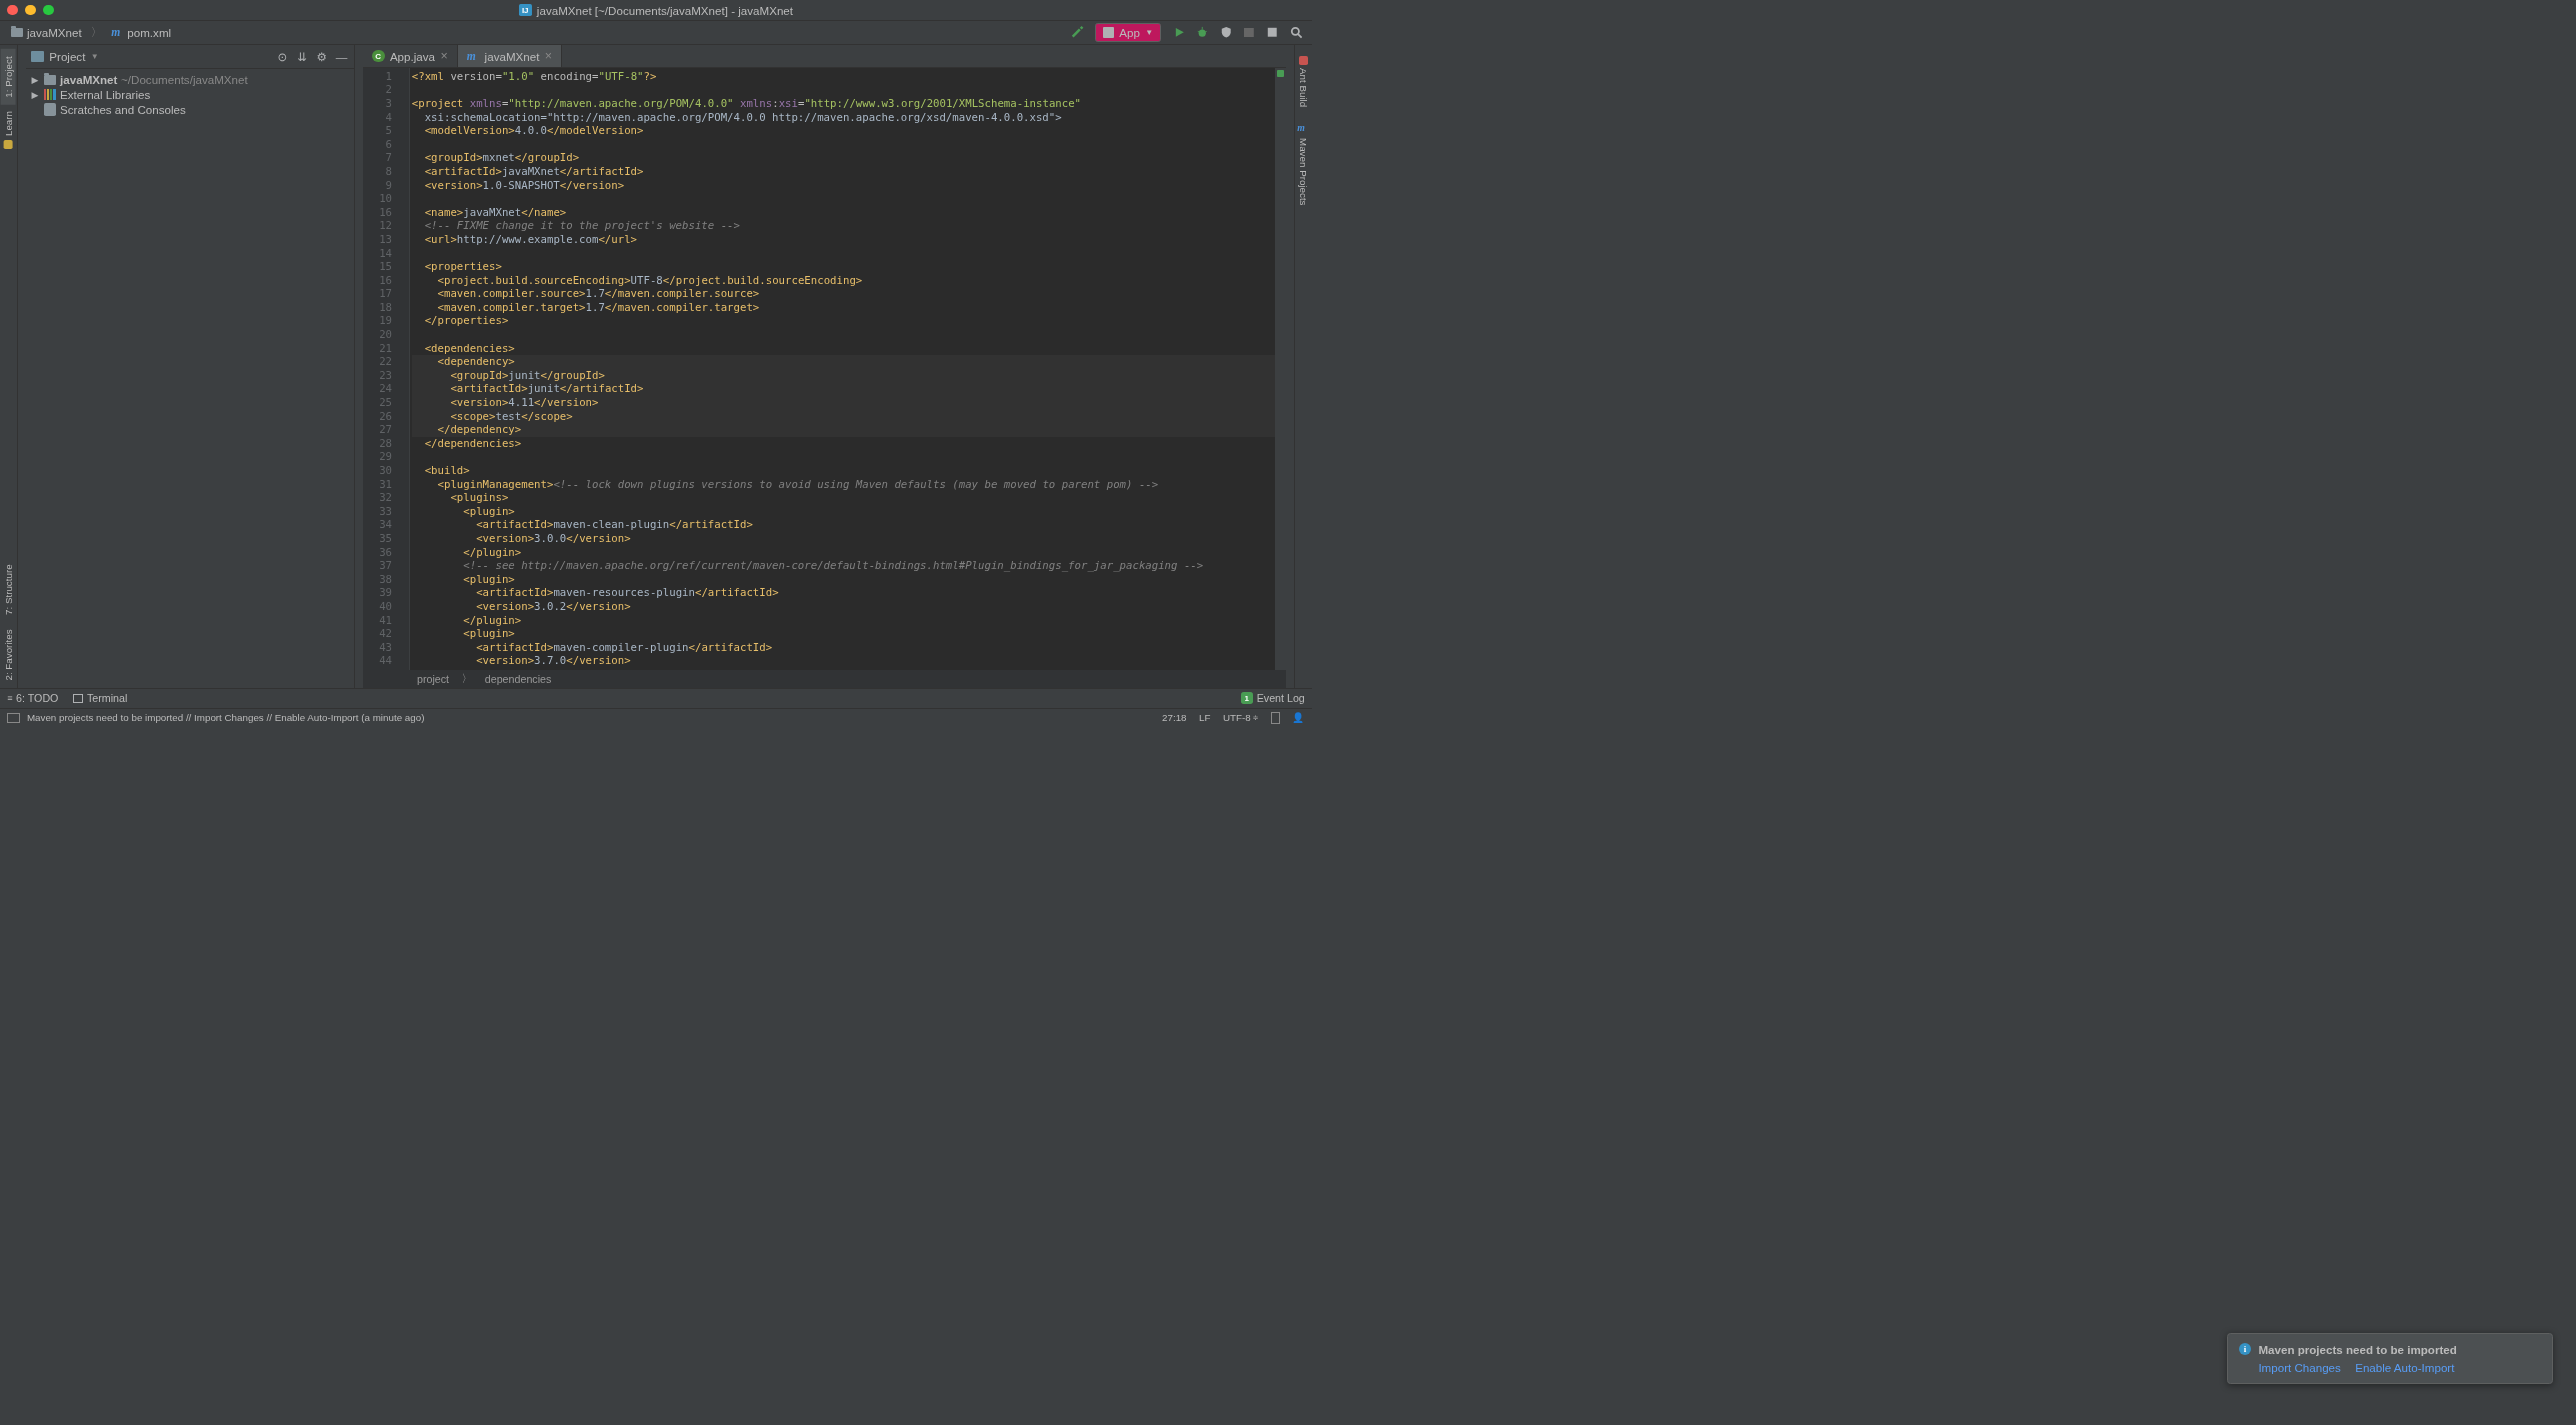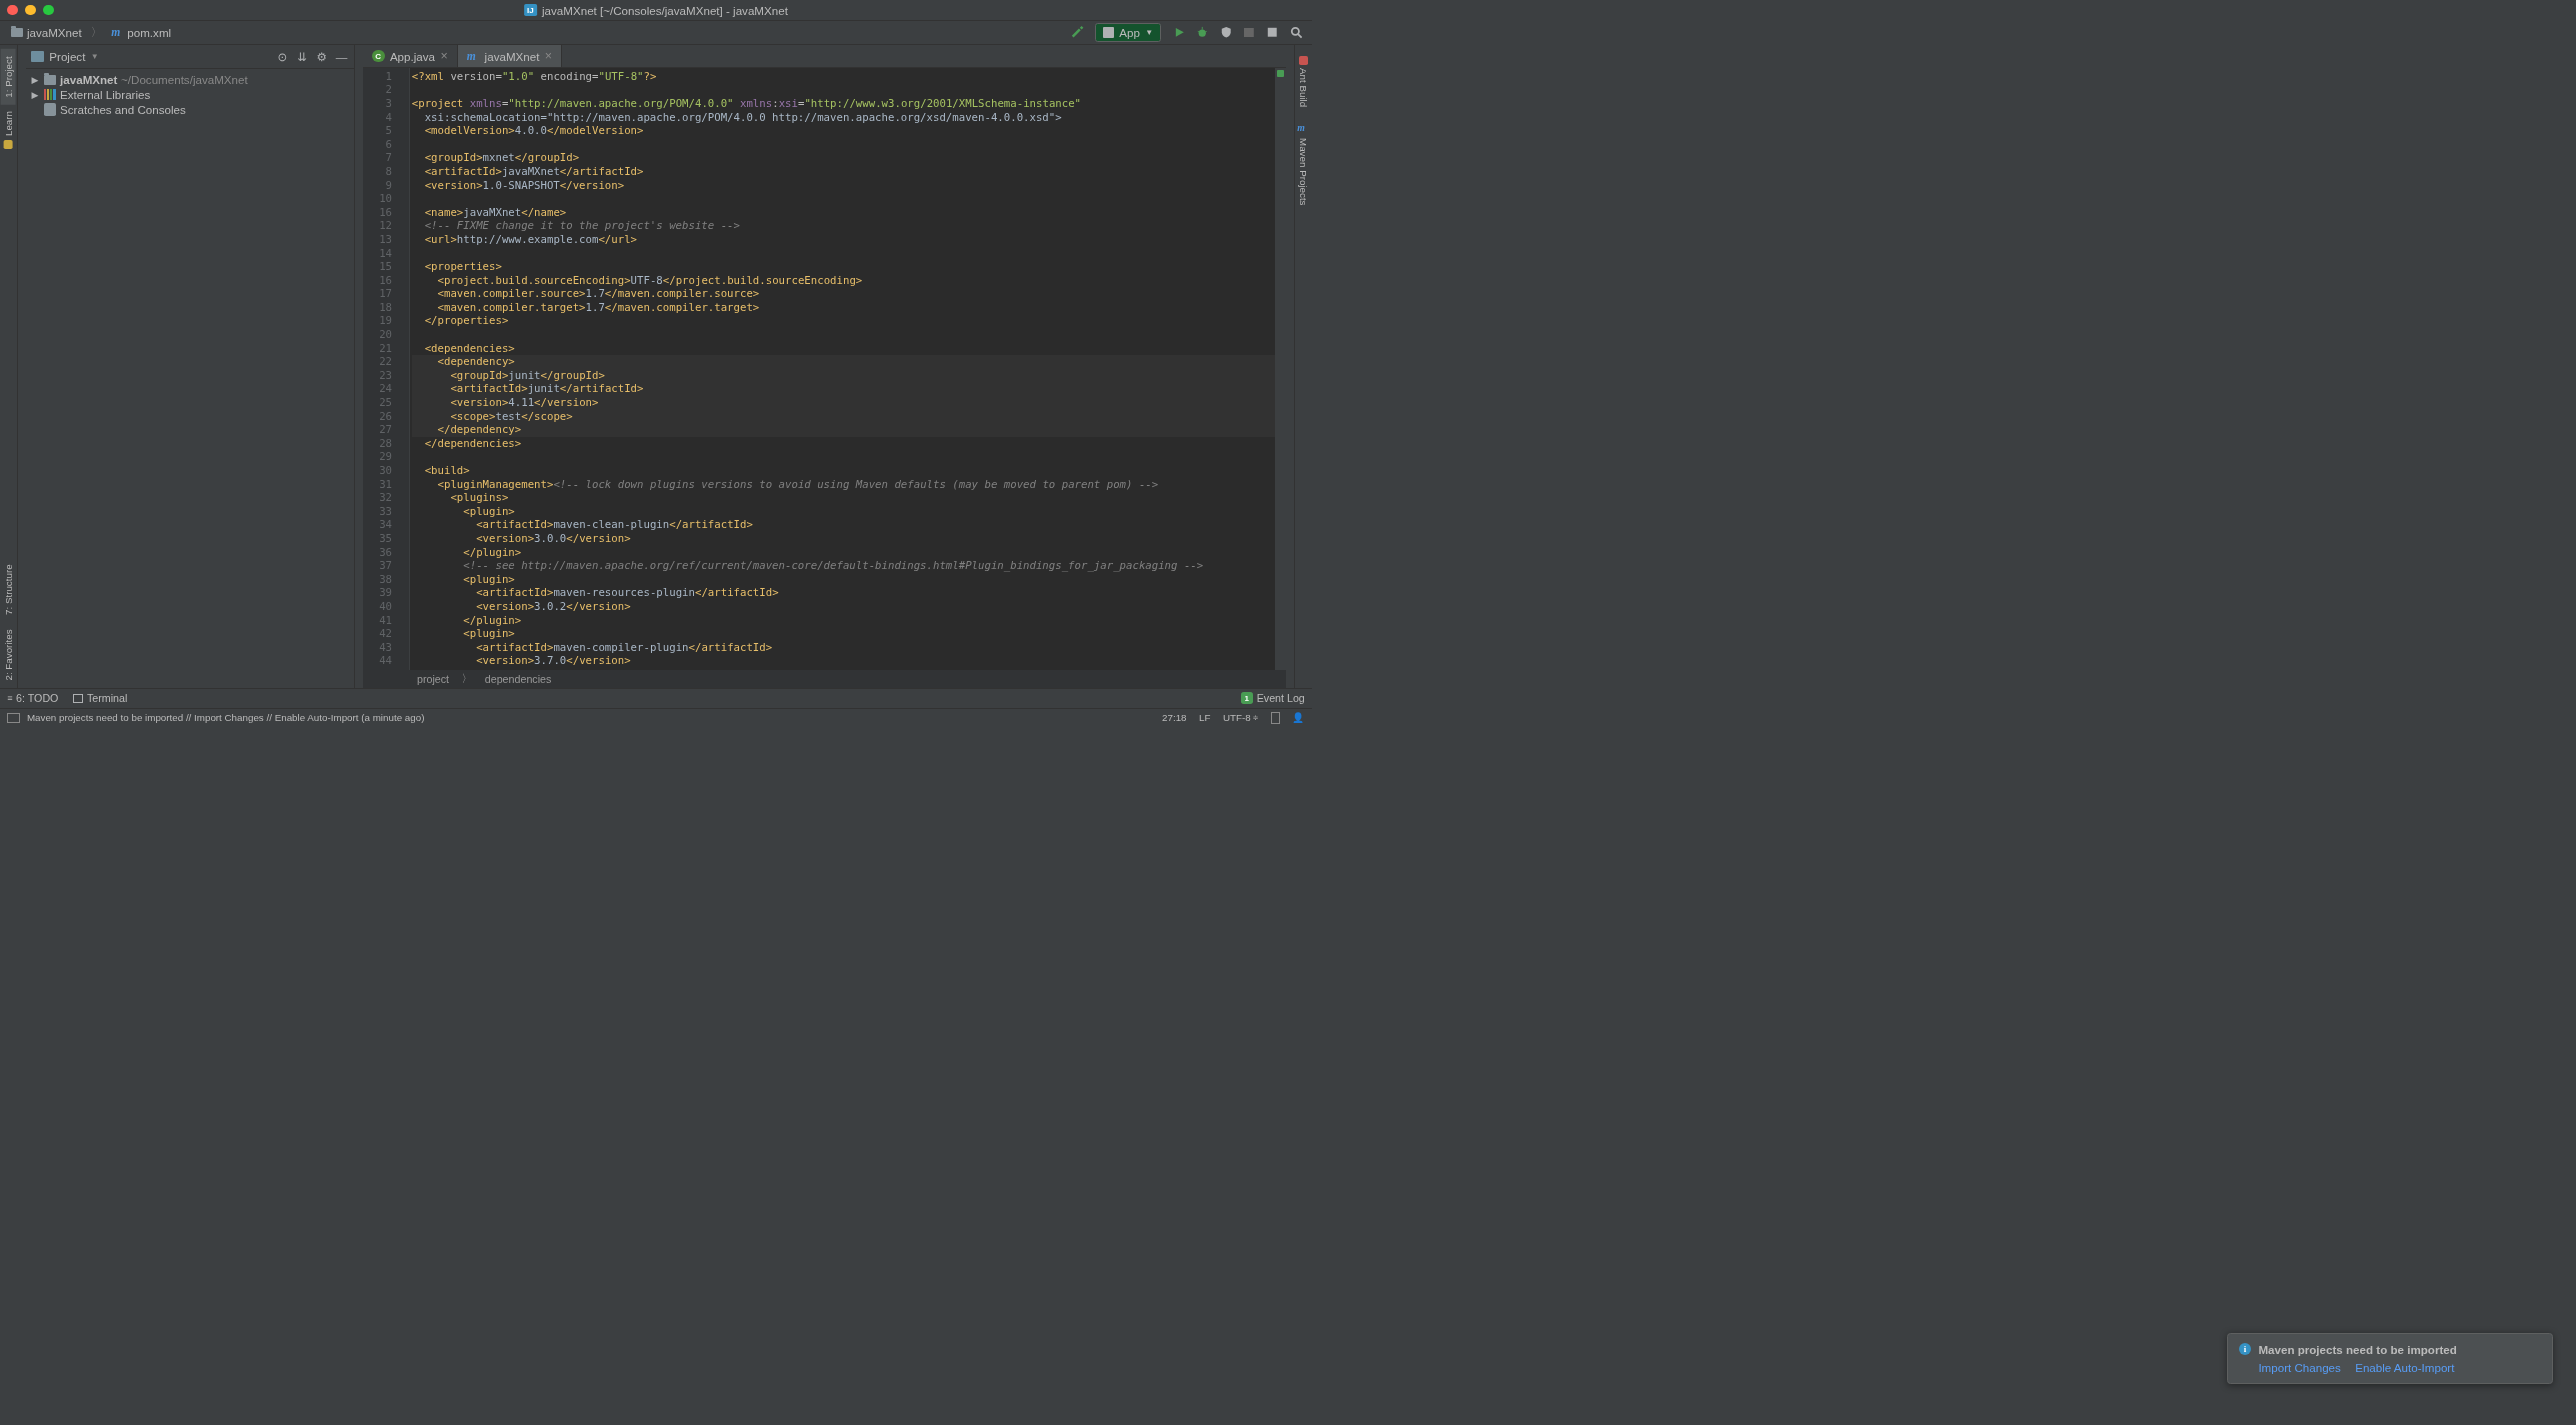--- a/index.html
+++ b/index.html
@@ -91,21 +91,21 @@
   width: 21.5px; height: 19.7px;
   display: flex; align-items: center; justify-content: center;
   color: #afb1b3;
 }
 .run-config {
   display: flex; align-items: center; gap: 5.4px;
   border: 0.9px solid #5e6060;
   border-radius: 2.7px;
   padding: 1.8px 7.2px;
   margin: 0 5.4px;
-  background: #14532d;
+  background: #be185d;
 }
 
 
 .main-area {
   display: flex;
   height: calc(100% - 19.7px - 24px - 19.7px - 19.7px);
   gap: 8px;
 }
 
 
@@ -351,21 +351,21 @@
 <body>
 
 <div class="title-bar">
   <div class="traffic-lights">
     <div class="traffic-light tl-close"></div>
     <div class="traffic-light tl-min"></div>
     <div class="traffic-light tl-max"></div>
   </div>
   <div class="title-text">
     <span class="title-icon">IJ</span>
-    <span>javaMXnet [~/Consoles/javaMXnet] - javaMXnet</span>
+    <span>javaMXnet [~/Documents/javaMXnet] - javaMXnet</span>
   </div>
 </div>
 
 <div class="breadcrumb-bar">
   <div class="breadcrumbs">
     <div class="breadcrumb-item">
       <span class="folder-icon"></span>
       <span>javaMXnet</span>
     </div>
     <span class="chev">〉</span>

